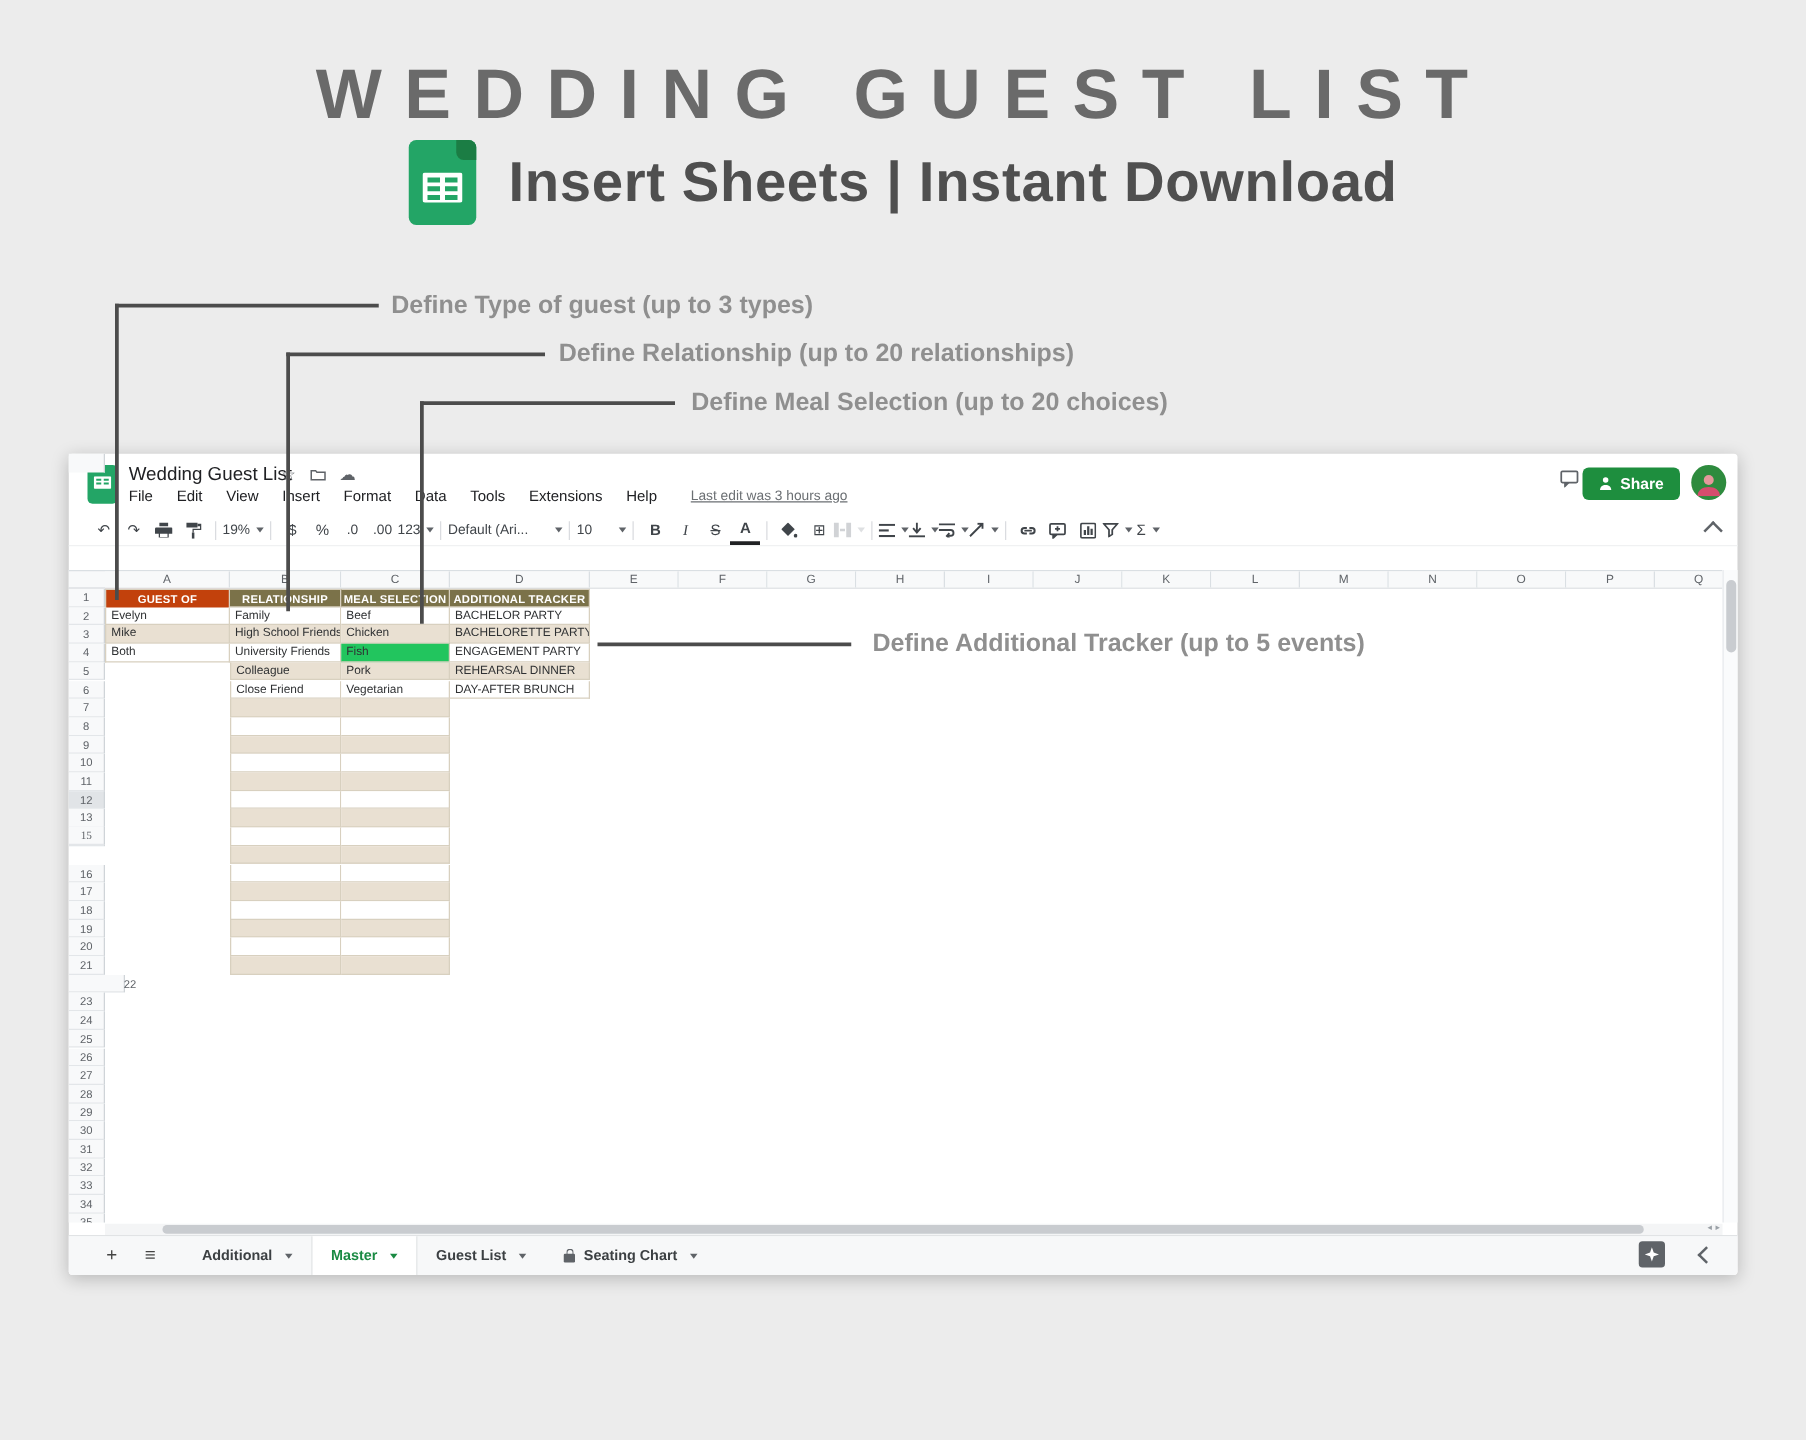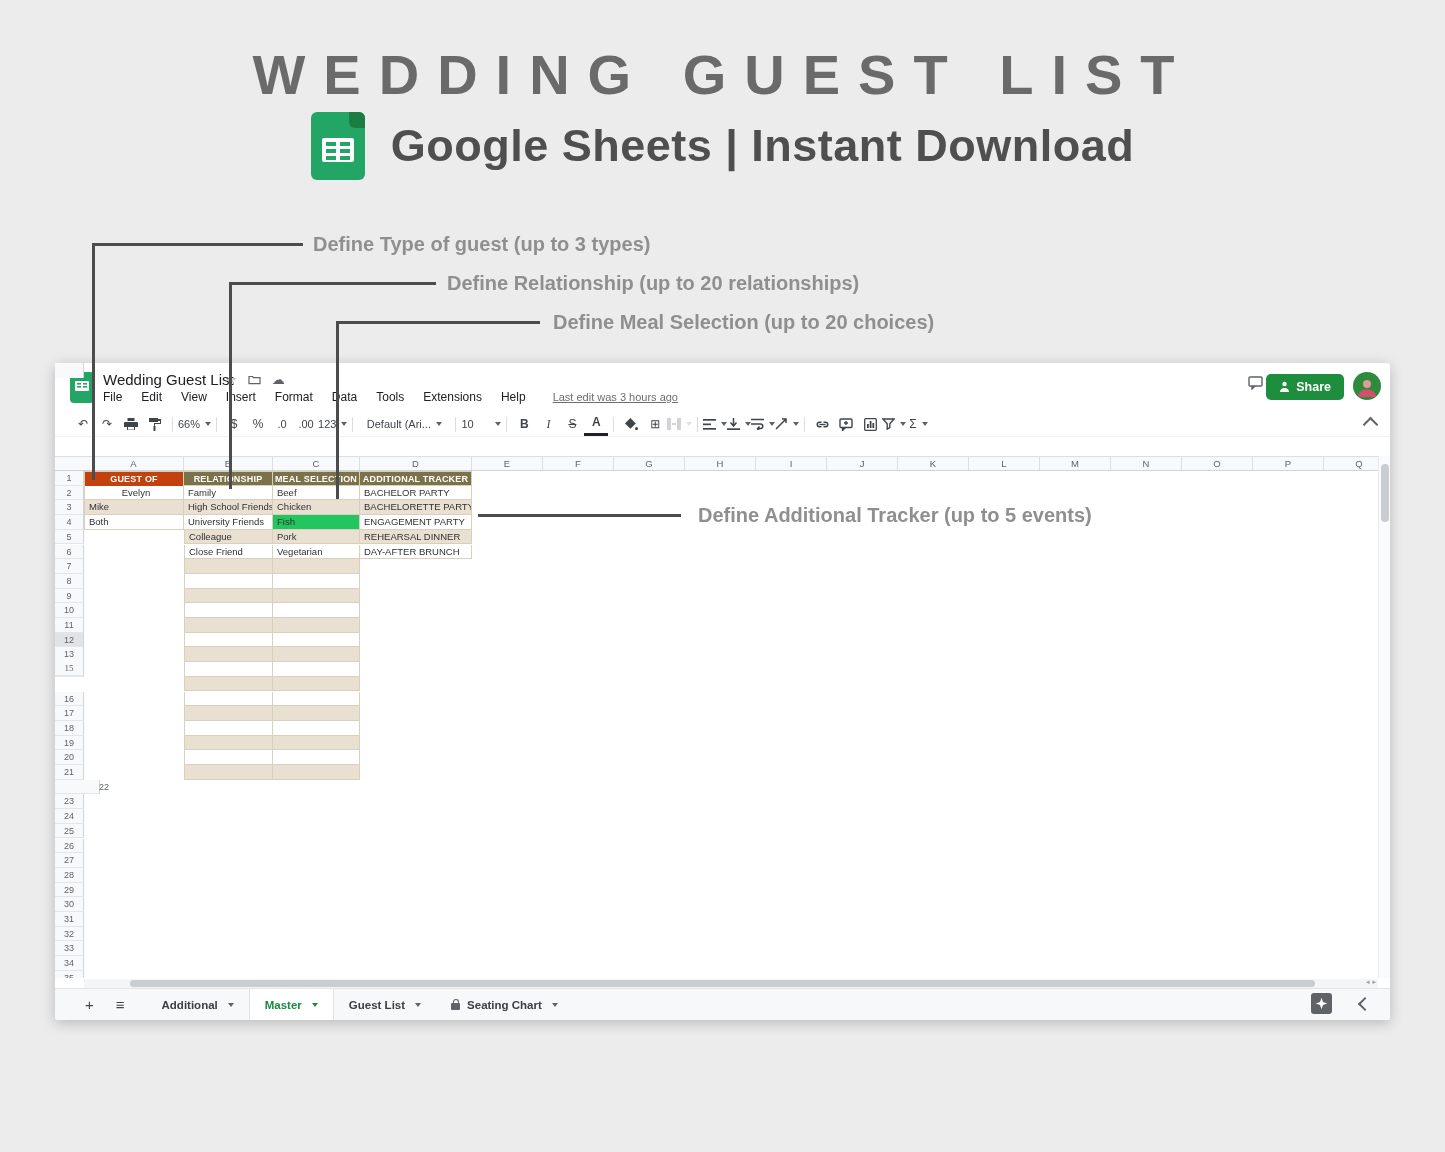--- a/index.html
+++ b/index.html
@@ -84,21 +84,21 @@
     <svg width="32" height="32" viewBox="0 0 32 32">
       <rect x="0" y="0" width="32" height="24" rx="2" fill="#fff"></rect>
       <rect x="4" y="4" width="10" height="4" fill="#23A566"></rect>
         <rect x="18" y="4" width="10" height="4" fill="#23A566"></rect>
       <rect x="4" y="11" width="10" height="4" fill="#23A566"></rect>
         <rect x="18" y="11" width="10" height="4" fill="#23A566"></rect>
       <rect x="4" y="18" width="10" height="4" fill="#23A566"></rect>
         <rect x="18" y="18" width="10" height="4" fill="#23A566"></rect>
     </svg>
   </div>
-  <div class="subtitle-text">Google Sheets | Instant Download</div>
+  <div class="subtitle-text">Insert Sheets | Instant Download</div>
 </div>
 
 <div class="ann-line abs" style="left:92px;top:243px;width:211px;height:3px"></div>
 <div class="ann-line abs" style="left:92px;top:243px;width:3px;height:237px"></div>
 <div class="ann-label abs" style="left:313px;top:233px">Define Type of guest  (up to 3 types)</div>
 
 <div class="ann-line abs" style="left:229px;top:282px;width:207px;height:3px"></div>
 <div class="ann-line abs" style="left:229px;top:282px;width:3px;height:207px"></div>
 <div class="ann-label abs" style="left:447px;top:272px">Define Relationship  (up to 20 relationships)</div>
 
@@ -178,34 +178,34 @@
       </span>
     <span class="tbi">
         <svg width="13" height="13" viewBox="0 0 13 13" fill="#40454a">
           <rect x="0" y="0" width="9" height="4"></rect>
           <path d="M9 1h3v5H6v2H5V5h6V3H9z"></path>
           <rect x="4.5" y="8" width="2" height="5"></rect>
         </svg>
       </span>
     <span class="tbsep"></span>
     <span class="tbi txt">
-        <span>66%</span>
+        <span>19%</span>
         <span class="dd"></span>
       </span>
     <span class="tbsep"></span>
     <span class="tbi">$</span>
     <span class="tbi">%</span>
     <span class="tbi txt">.0</span>
     <span class="tbi txt">.00</span>
     <span class="tbi txt">
         <span>123</span>
         <span class="dd"></span>
       </span>
     <span class="tbsep"></span>
-    <span class="tbi txt" style="min-width:92px;justify-content:center">
+    <span class="tbi txt" style="min-width:92px;justify-content:space-between">
         <span>Default (Ari...</span>
         <span class="dd"></span>
       </span>
     <span class="tbsep"></span>
     <span class="tbi txt" style="min-width:40px;justify-content:space-between">
         <span>10</span>
         <span class="dd"></span>
       </span>
     <span class="tbsep"></span>
     <span class="tbi bold-i">B</span>
@@ -349,21 +349,21 @@
         <div class="rowhdr-cell" style="top: 455.7px; height: 14.7px; line-height: 14.7px;">32</div>
         <div class="rowhdr-cell" style="top: 470.4px; height: 14.7px; line-height: 14.7px;">33</div>
         <div class="rowhdr-cell" style="top: 485.1px; height: 14.7px; line-height: 14.7px;">34</div>
         <div class="rowhdr-cell" style="top: 499.8px; height: 14.7px; line-height: 14.7px;">35</div>
       </div>
     <div>
         <div class="tcell thead" style="left: 29px; top: 0px; width: 100px; height: 29px; line-height: 14.7px; background: #c2410c; border-left: 1px solid rgb(216, 208, 191); border-top: 1px solid rgb(216, 208, 191);">GUEST OF</div>
         <div class="tcell thead" style="left: 129px; top: 0px; width: 89px; height: 14.7px; line-height: 14.7px; background: rgb(123, 114, 73); border-top: 1px solid rgb(216, 208, 191);">RELATIONSHIP</div>
         <div class="tcell thead" style="left: 218px; top: 0px; width: 87px; height: 14.7px; line-height: 14.7px; background: rgb(123, 114, 73); border-top: 1px solid rgb(216, 208, 191);">MEAL SELECTION</div>
         <div class="tcell thead" style="left: 305px; top: 0px; width: 112px; height: 14.7px; line-height: 14.7px; background: rgb(123, 114, 73); border-top: 1px solid rgb(216, 208, 191);">ADDITIONAL TRACKER</div>
-        <div class="tcell" style="left: 29px; top: 14.7px; width: 100px; height: 14.7px; line-height: 14.7px; background: rgb(255, 255, 255); border-left: 1px solid rgb(216, 208, 191); text-align: center;">Evelyn</div>
+        <div class="tcell" style="left: 29px; top: 14.7px; width: 100px; height: 14.7px; line-height: 14.7px; background: rgb(255, 255, 255); border-left: 1px solid rgb(216, 208, 191);">Evelyn</div>
         <div class="tcell" style="left: 129px; top: 14.7px; width: 89px; height: 14.7px; line-height: 14.7px; background: rgb(255, 255, 255);">Family</div>
         <div class="tcell" style="left: 218px; top: 14.7px; width: 87px; height: 14.7px; line-height: 14.7px; background: rgb(255, 255, 255);">Beef</div>
         <div class="tcell" style="left: 305px; top: 14.7px; width: 112px; height: 14.7px; line-height: 14.7px; background: rgb(255, 255, 255);">BACHELOR PARTY</div>
         <div class="tcell" style="left: 29px; top: 29.4px; width: 100px; height: 14.7px; line-height: 14.7px; background: rgb(233, 224, 210); border-left: 1px solid rgb(216, 208, 191);">Mike</div>
         <div class="tcell" style="left: 129px; top: 29.4px; width: 89px; height: 14.7px; line-height: 14.7px; background: rgb(233, 224, 210);">High School Friends</div>
         <div class="tcell" style="left: 218px; top: 29.4px; width: 87px; height: 14.7px; line-height: 14.7px; background: rgb(233, 224, 210);">Chicken</div>
         <div class="tcell" style="left: 305px; top: 29.4px; width: 112px; height: 14.7px; line-height: 14.7px; background: rgb(233, 224, 210);">BACHELORETTE PARTY</div>
         <div class="tcell" style="left: 29px; top: 44.1px; width: 100px; height: 14.7px; line-height: 14.7px; background: rgb(255, 255, 255); border-left: 1px solid rgb(216, 208, 191);">Both</div>
         <div class="tcell" style="left: 129px; top: 44.1px; width: 89px; height: 14.7px; line-height: 14.7px; background: rgb(255, 255, 255);">University Friends</div>
         <div class="tcell" style="left: 218px; top: 44.1px; width: 87px; height: 14.7px; line-height: 14.7px; background: #22c55e;">Fish</div>

